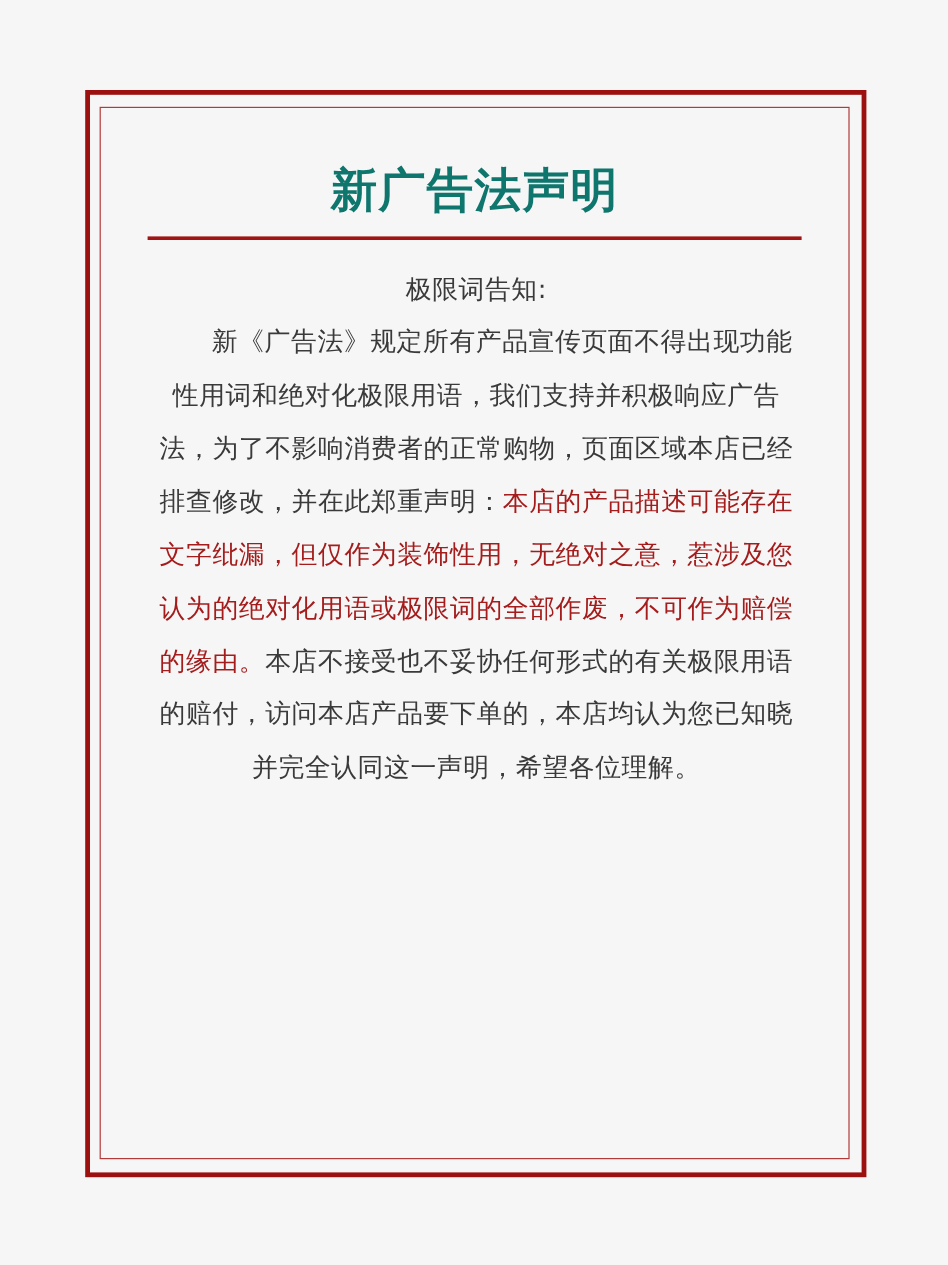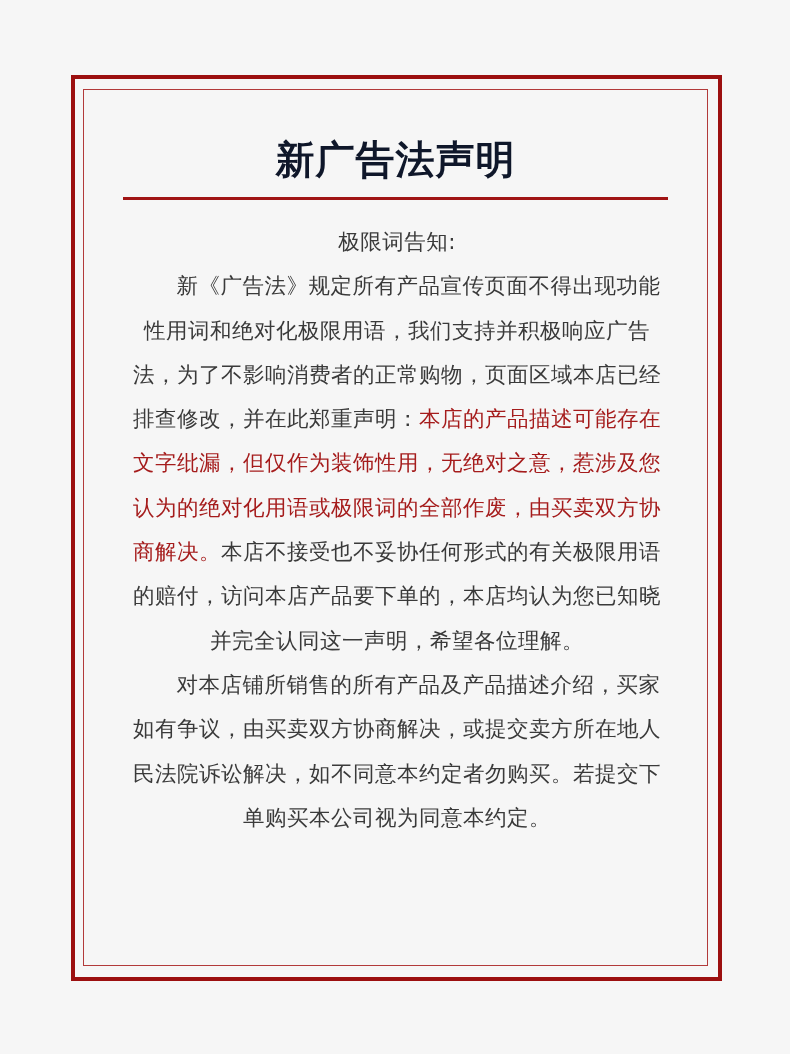--- a/index.html
+++ b/index.html
@@ -31,21 +31,21 @@
       border: 1px solid #b23a3a;
     }
     .title {
       position: absolute;
       left: 123px;
       width: 545px;
       top: 132px;
       text-align: center;
       font-size: 39px;
       font-weight: bold;
-      color: #0f172a;
+      color: #0f766e;
       line-height: 56px;
       letter-spacing: 1px;
     }
     .title-rule {
       position: absolute;
       left: 123px;
       top: 197px;
       width: 545px;
       height: 3px;
       background: #a01414;
@@ -75,15 +75,14 @@
 <body>
 
 <div class="outer-frame"></div>
 <div class="inner-frame"></div>
 
 <div class="title">新广告法声明</div>
 <div class="title-rule"></div>
 
 <div class="content">
   <p>极限词告知:</p>
-  <p class="indent"><span>新《广告法》规定所有产品宣传页面不得出现功能性用词和绝对化极限用语，我们支持并积极响应广告法，为了不影响消费者的正常购物，页面区域本店已经排查修改，并在此郑重声明：</span><span class="highlight">本店的产品描述可能存在文字纰漏，但仅作为装饰性用，无绝对之意，惹涉及您认为的绝对化用语或极限词的全部作废，由买卖双方协商解决。</span><span>本店不接受也不妥协任何形式的有关极限用语的赔付，访问本店产品要下单的，本店均认为您已知晓并完全认同这一声明，希望各位理解。</span></p>
-  <p class="indent">对本店铺所销售的所有产品及产品描述介绍，买家如有争议，由买卖双方协商解决，或提交卖方所在地人民法院诉讼解决，如不同意本约定者勿购买。若提交下单购买本公司视为同意本约定。</p>
+  <p class="indent"><span>新《广告法》规定所有产品宣传页面不得出现功能性用词和绝对化极限用语，我们支持并积极响应广告法，为了不影响消费者的正常购物，页面区域本店已经排查修改，并在此郑重声明：</span><span class="highlight">本店的产品描述可能存在文字纰漏，但仅作为装饰性用，无绝对之意，惹涉及您认为的绝对化用语或极限词的全部作废，不可作为赔偿的缘由。</span><span>本店不接受也不妥协任何形式的有关极限用语的赔付，访问本店产品要下单的，本店均认为您已知晓并完全认同这一声明，希望各位理解。</span></p>
 </div>
 
 </body></html>

